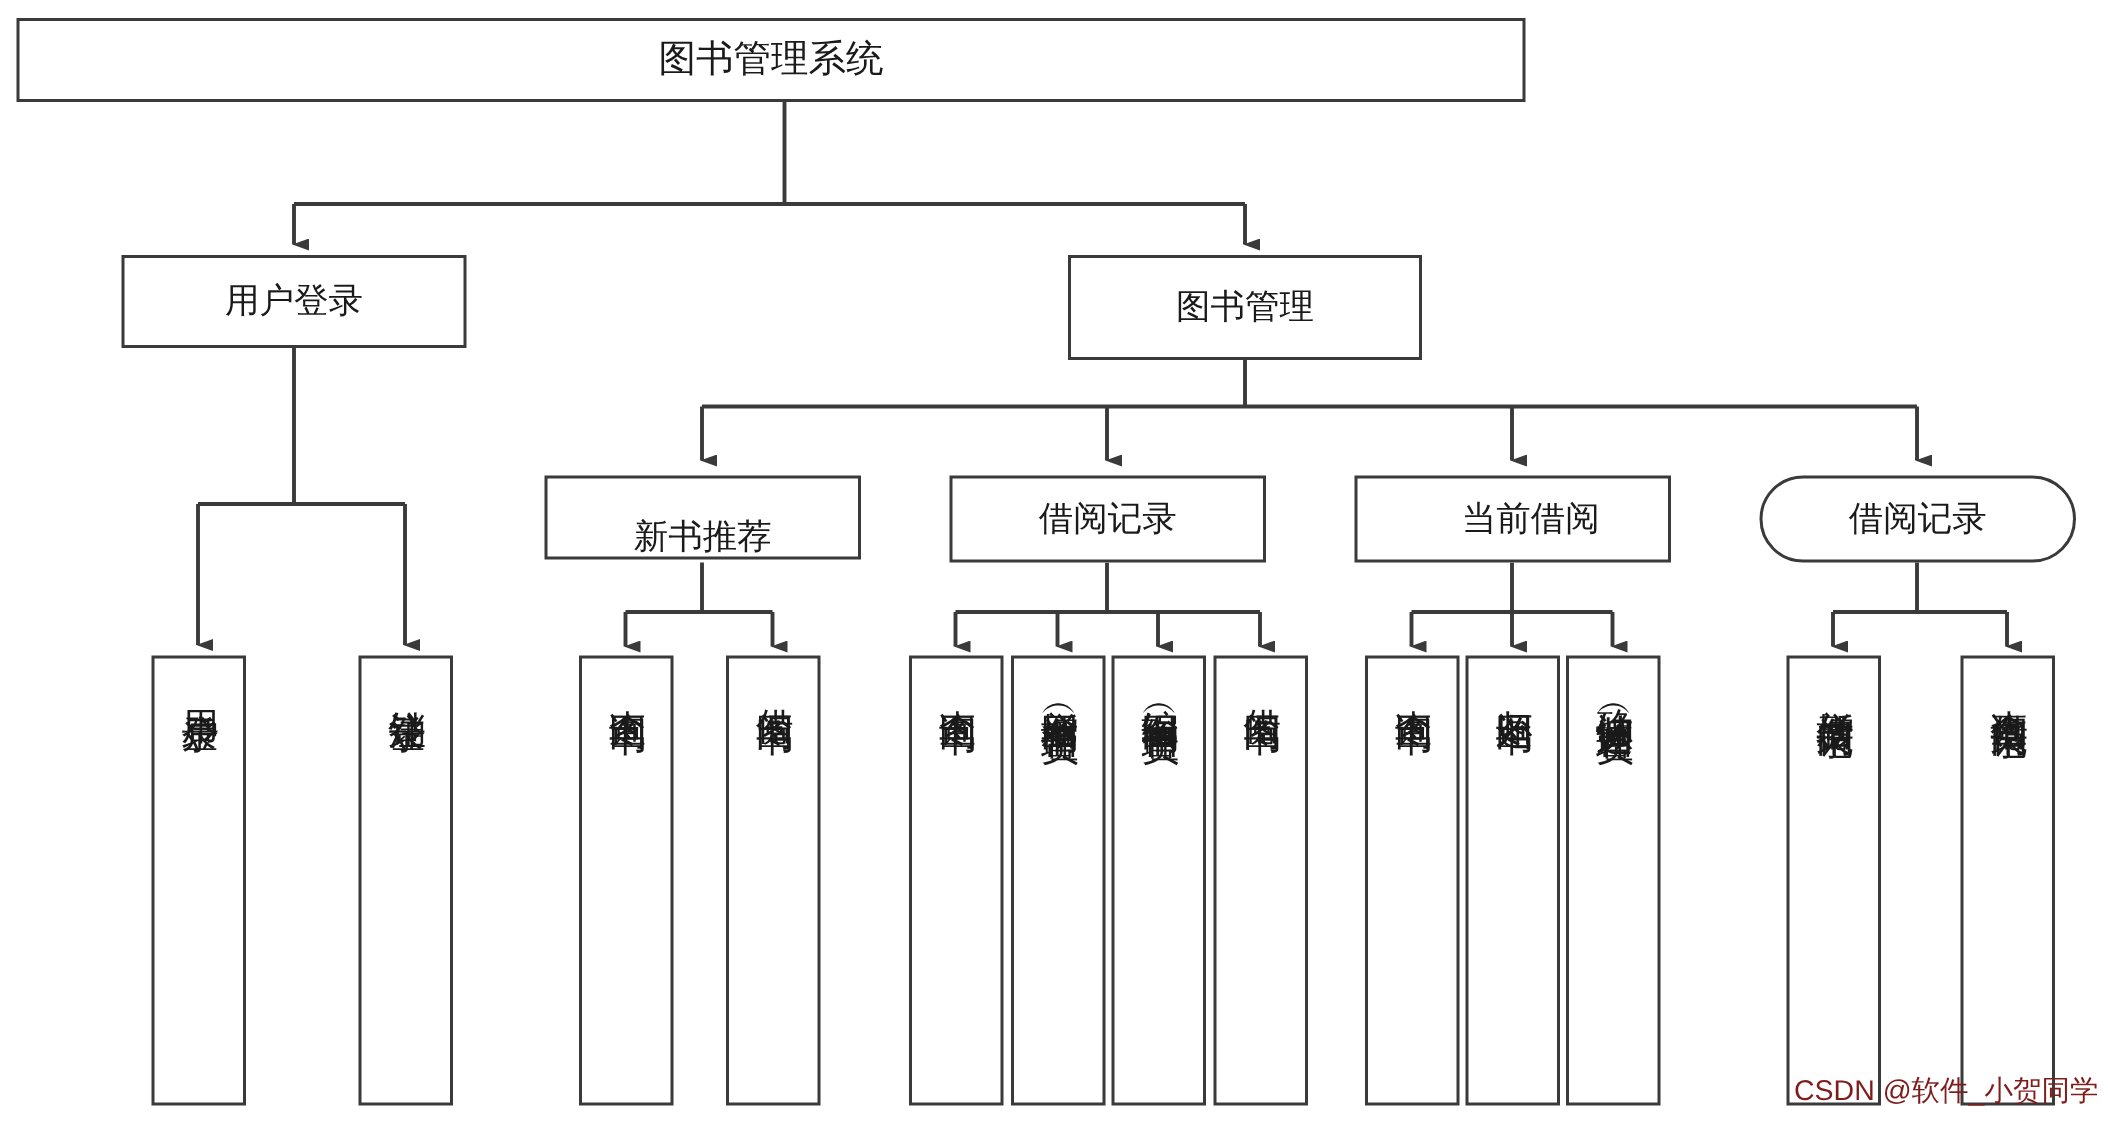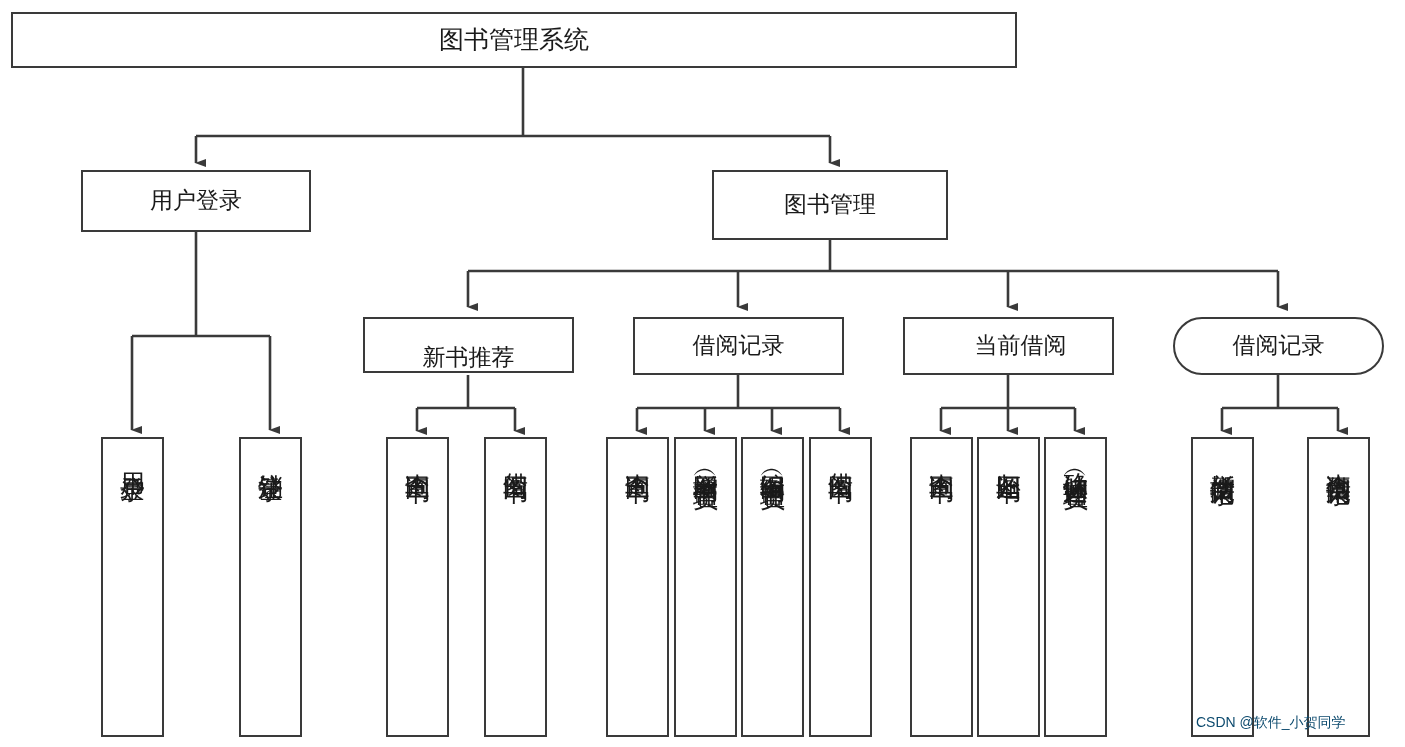--- a/index.html
+++ b/index.html
@@ -50,22 +50,22 @@
     letter-spacing: 2px;
     line-height: 1;
   }
   .leaf {
     align-items: flex-start;
     padding-top: 14px;
     justify-content: center;
   }
   .watermark {
     position: absolute;
-    color: #0c4a6e;
-    font-size: 14px;
+    color: #7f1d1d;
+    font-size: 19px;
     white-space: nowrap;
     pointer-events: none;
     font-family: "Liberation Sans", "DejaVu Sans", sans-serif;
     text-align: center;
   }
 </style>
 </head>
 <body>
 
 <div id="stage">

